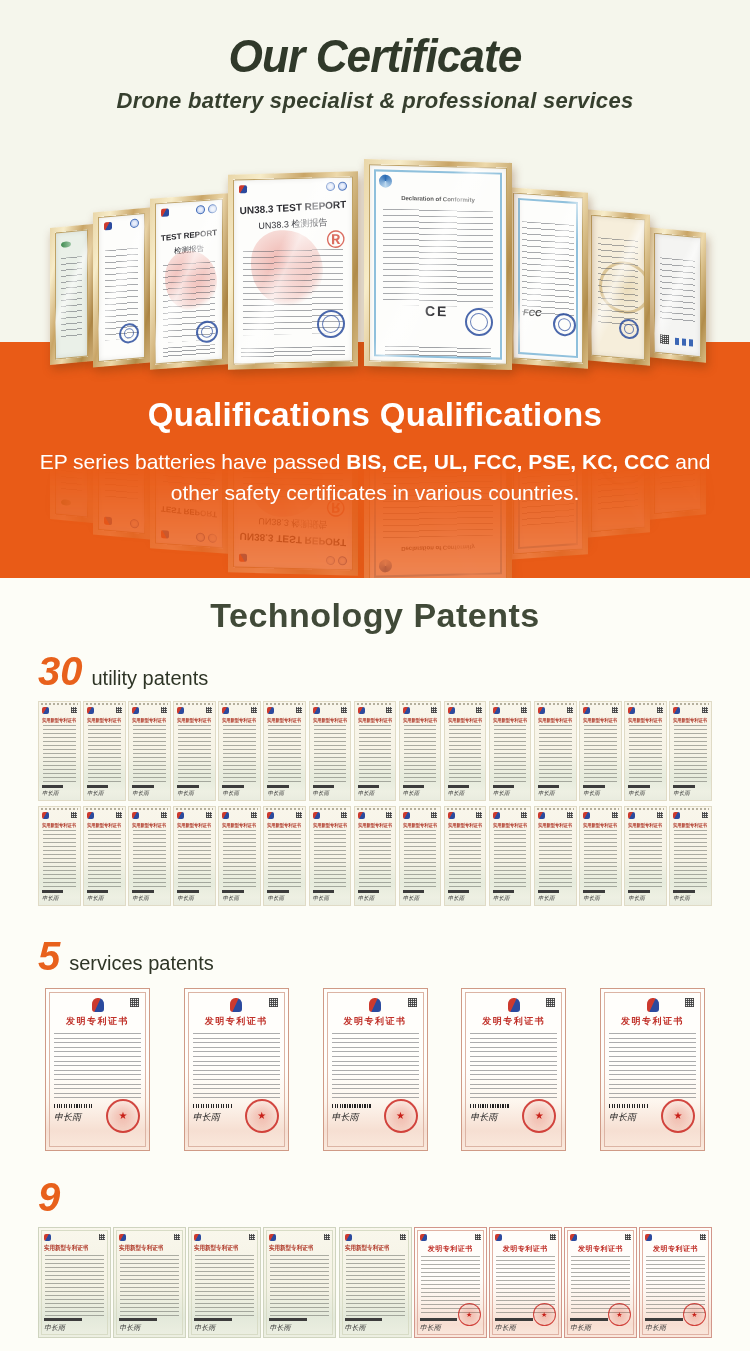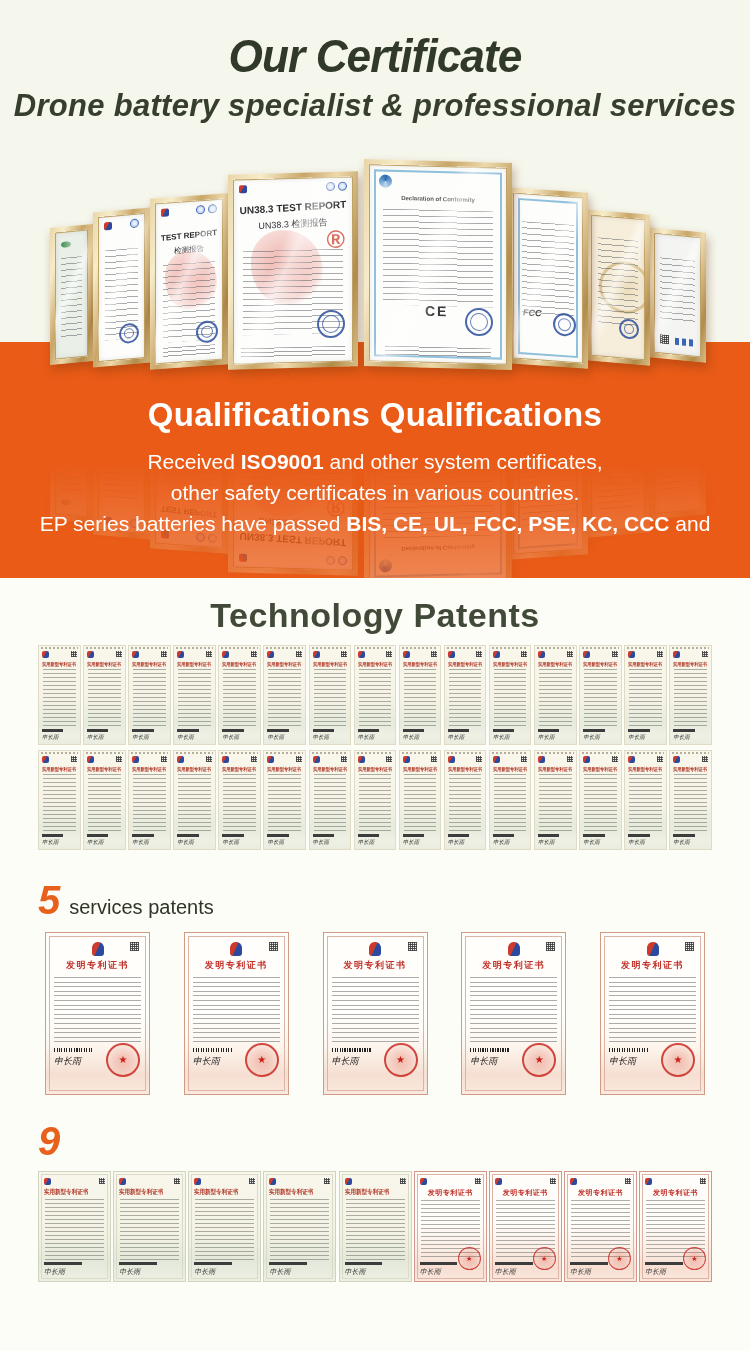--- a/index.html
+++ b/index.html
@@ -3,21 +3,21 @@
 <meta charset="utf-8">
 <style>
   html,body{margin:0;padding:0;}
   body{width:750px;font-family:"Liberation Sans",sans-serif;background:#fff;}
   .page{position:relative;width:750px;height:1351px;overflow:hidden;background:#f0abfc;}
 
   
   .header{height:140px;background:#f5f6ec;text-align:center;overflow:hidden;}
   .header h1{margin:0;padding-top:30px;font-size:47px;line-height:1.1;font-style:italic;font-weight:bold;
     color:#30392a;letter-spacing:-1px;transform:scaleX(.94);}
-  .header .sub{margin-top:6px;font-size:31px;font-style:italic;font-weight:bold;color:#363f2e;letter-spacing:.3px;}
+  .header .sub{margin-top:6px;font-size:22px;font-style:italic;font-weight:bold;color:#363f2e;letter-spacing:.3px;}
 
   
   .hero{position:relative;height:438px;background:#f5f6ec;overflow:hidden;}
   .orange{position:absolute;left:0;right:0;top:202px;bottom:0;background:#e95b17;z-index:1;}
   .fan{position:absolute;left:0;top:0;width:750px;height:232px;z-index:2;
        -webkit-box-reflect:below 3px linear-gradient(rgba(0,0,0,.33),transparent 62%);}
   .cert{position:absolute;}
   .frame{width:100%;height:100%;box-sizing:border-box;padding:5px;
     background:linear-gradient(105deg,#e9d6a8 0%,#f7ecc9 18%,#c9a567 42%,#edd9ab 60%,#b18c4a 85%,#d9bd85 100%);
     box-shadow:2px 5px 10px rgba(110,50,10,.35);}
@@ -287,30 +287,33 @@
         <span class="marks"></span>
       </div>
           </div>
         </div>
 
     </div>
 
     <div class="qual">
       <h3>Qualifications Qualifications</h3>
       <div class="qlines">
-        <div><span>Received </span><b>ISO9001</b><span> and other system certificates,</span></div>
+        <div><span>EP series batteries have passed </span><b>BIS, CE, UL, FCC, PSE, KC, CCC</b><span> and</span></div>
         <div>other safety certificates in various countries.</div>
-        <div><span>EP series batteries have passed </span><b>BIS, CE, UL, FCC, PSE, KC, CCC</b><span> and</span></div>
       </div>
     </div>
   </div>
 
   <div class="patents">
     <h2>Technology Patents</h2>
 
+    <div class="ghead">
+      <span class="gnum">30</span>
+      <span class="glabel">utility patents</span>
+    </div>
     <div class="crow">
   <div class="up">
     <div class="uhead">
       <span class="uplogo"></span>
       <span class="upqr qr"></span>
     </div>
     <div class="utitle">实用新型专利证书</div>
     <div class="ulines"></div>
     <div class="ubar"></div>
     <div class="usig">申长雨</div>

